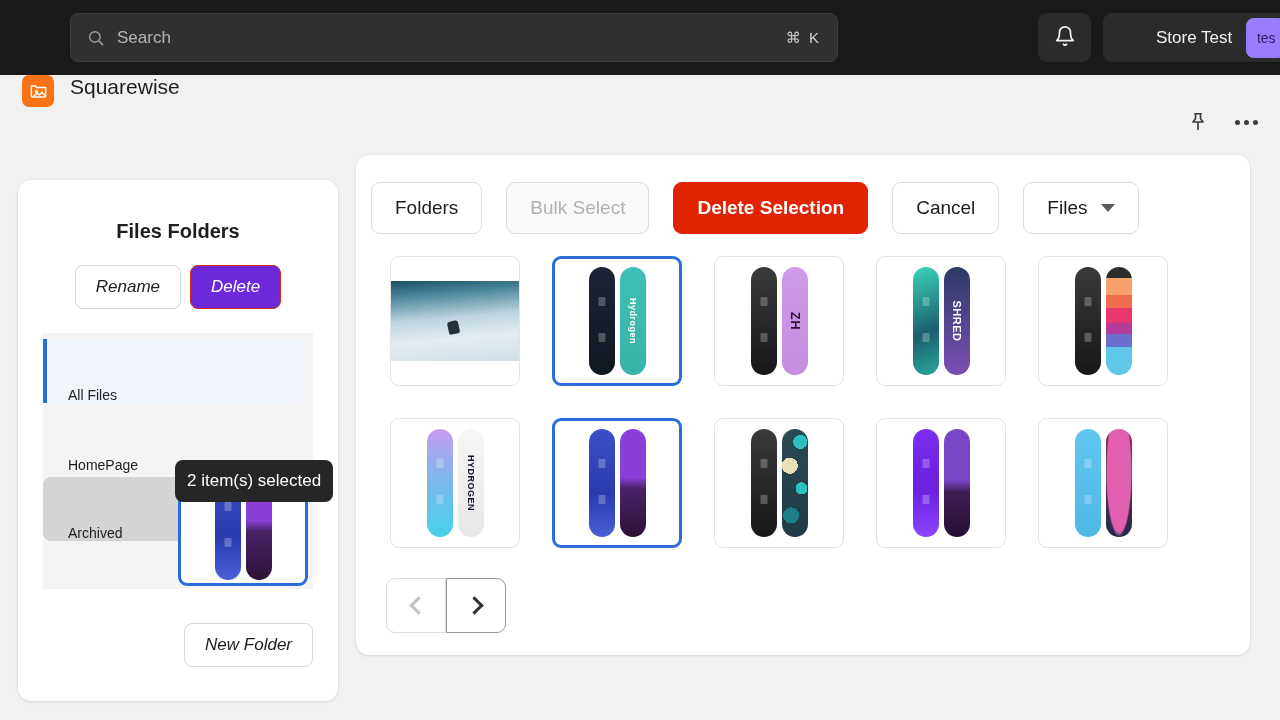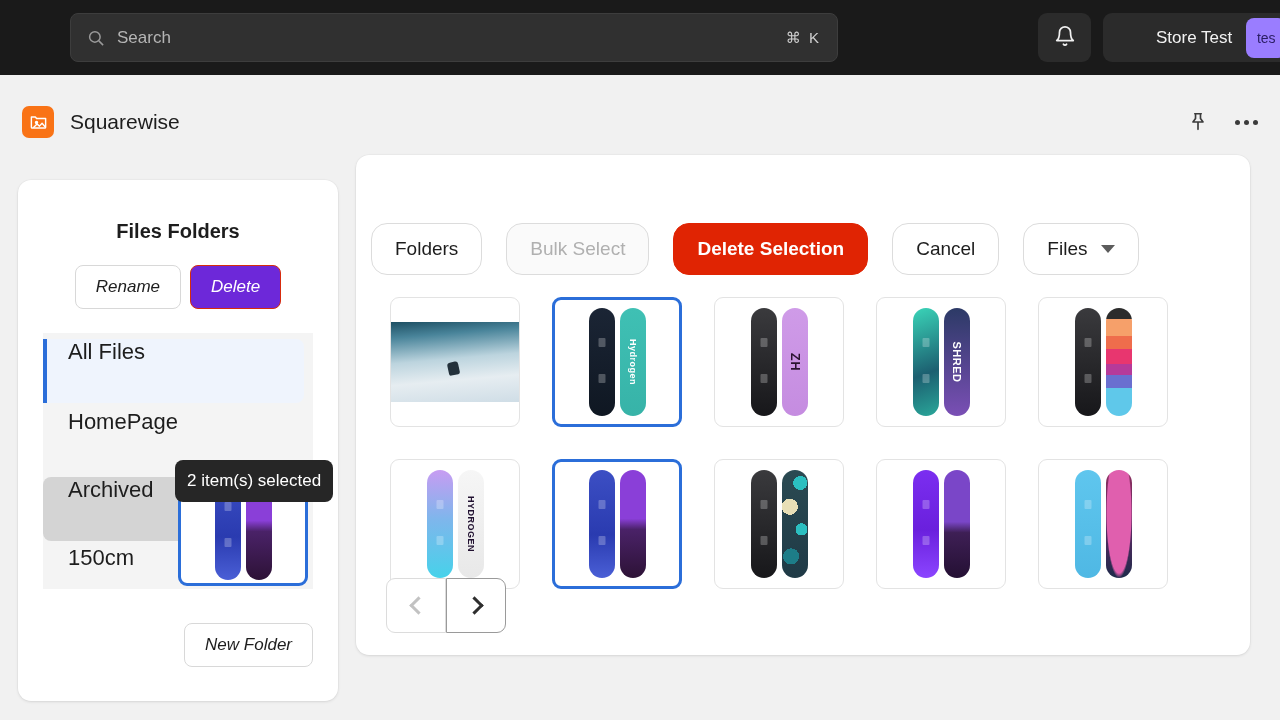--- a/index.html
+++ b/index.html
@@ -53,21 +53,21 @@
     background: #9a7dff;
     color: #2a1d63; font-size: 14px;
     display: flex; align-items: center; justify-content: center;
   }
 
   
   .appheader {
     position: absolute; left: 0; top: 75px;
     width: 1280px; height: 94px;
     background: #f1f1f1;
-    display: flex; align-items: center;
+    display: flex; 
   }
   .app-logo {
     margin-left: 22px;
     width: 32px; height: 32px; border-radius: 7px;
     background: #f97316;
     display: flex; align-items: center; justify-content: center;
   }
   .app-title { margin-left: 16px; font-size: 21px; color: #1d1d1d; }
   .header-actions {
     margin-left: auto; margin-right: 22px;
@@ -108,22 +108,22 @@
     background: #6d28d9; border-color: #d72c0d; color: #fff;
   }
   .folder-list {
     margin: 24px 25px 0 25px;
     background: #f4f4f4;
     height: 256px;
     overflow: hidden;
     position: relative;
   }
   .folder-item {
-    height: 64px; display: flex; align-items: flex-start;
-    padding-left: 25px; font-size: 22px; color: #1d1d1d;
+    height: 64px; display: flex; align-items: flex-end;
+    padding-left: 25px; font-size: 14px; color: #1d1d1d;
     cursor: pointer; position: relative;
   }
   .folder-item.active {
     background: #eff4fd;
     border-left: 4px solid #2b6ed9;
     padding-left: 21px;
     margin: 6px 9px 6px 0;
     border-radius: 0 8px 8px 0;
   }
   .folder-item.hovered {
@@ -140,25 +140,24 @@
     position: absolute; left: 356px; top: 155px;
     width: 894px; height: 500px;
     background: #fff; border-radius: 13px;
     box-shadow: 0 1px 3px rgba(0,0,0,0.10), 0 0 0 0.5px rgba(0,0,0,0.04);
   }
   .toolbar {
     display: flex; gap: 24px; padding: 27px 0 0 15px;
   }
   .tb-btn {
     font-family: "Liberation Sans", sans-serif;
-    font-size: 19px; border-radius: 16px;
+    font-size: 19px; border-radius: 9px;
     background: #fff; border: 1px solid #dcdcdc;
     color: #1d1d1d; padding: 14px 23px; cursor: pointer;
     white-space: nowrap;
-    margin-top: 41px;
   }
   .tb-btn.disabled { color: #b0b0b0; background: #fafafa; cursor: default; }
   .tb-btn.danger { background: #e02403; border-color: #e02403; color: #fff; font-weight: bold; }
   .tb-btn.dropdown { display: flex; align-items: center; gap: 14px; }
   .caret { width: 0; height: 0; border-left: 7px solid transparent; border-right: 7px solid transparent; border-top: 8px solid #5c5c5c; }
 
   
   .grid {
     display: grid;
     grid-template-columns: repeat(5, 130px);

